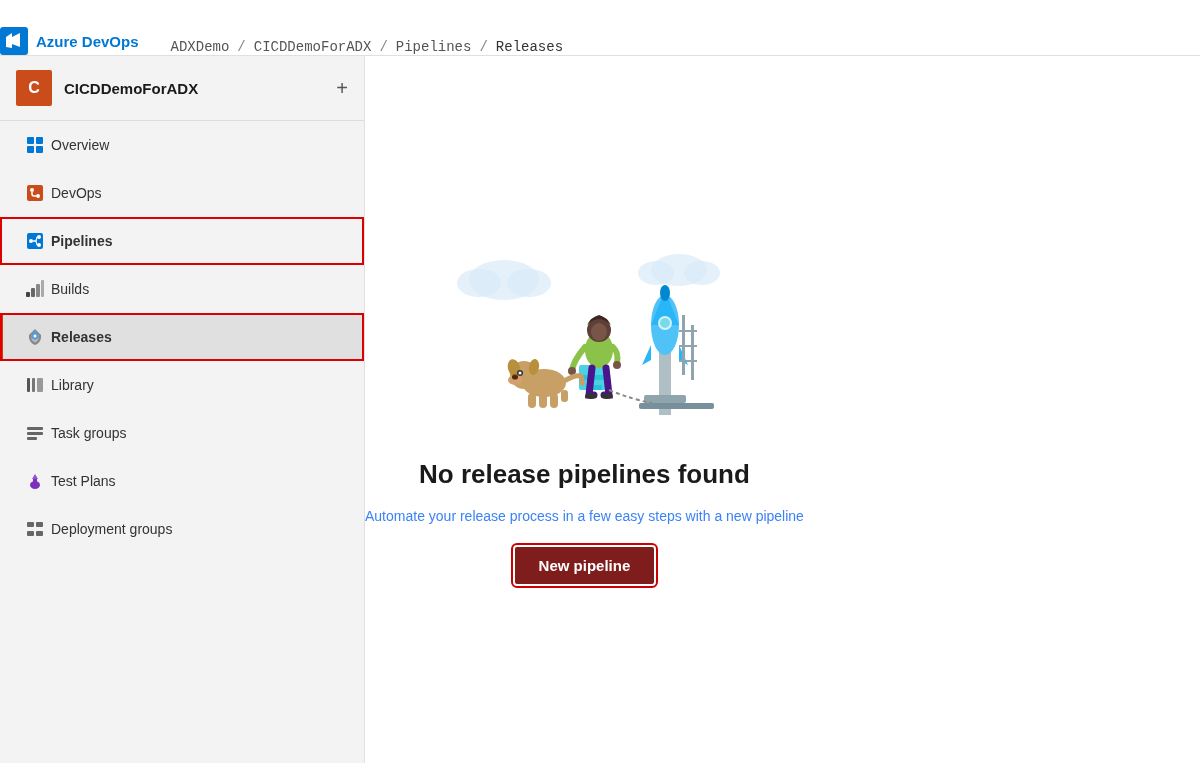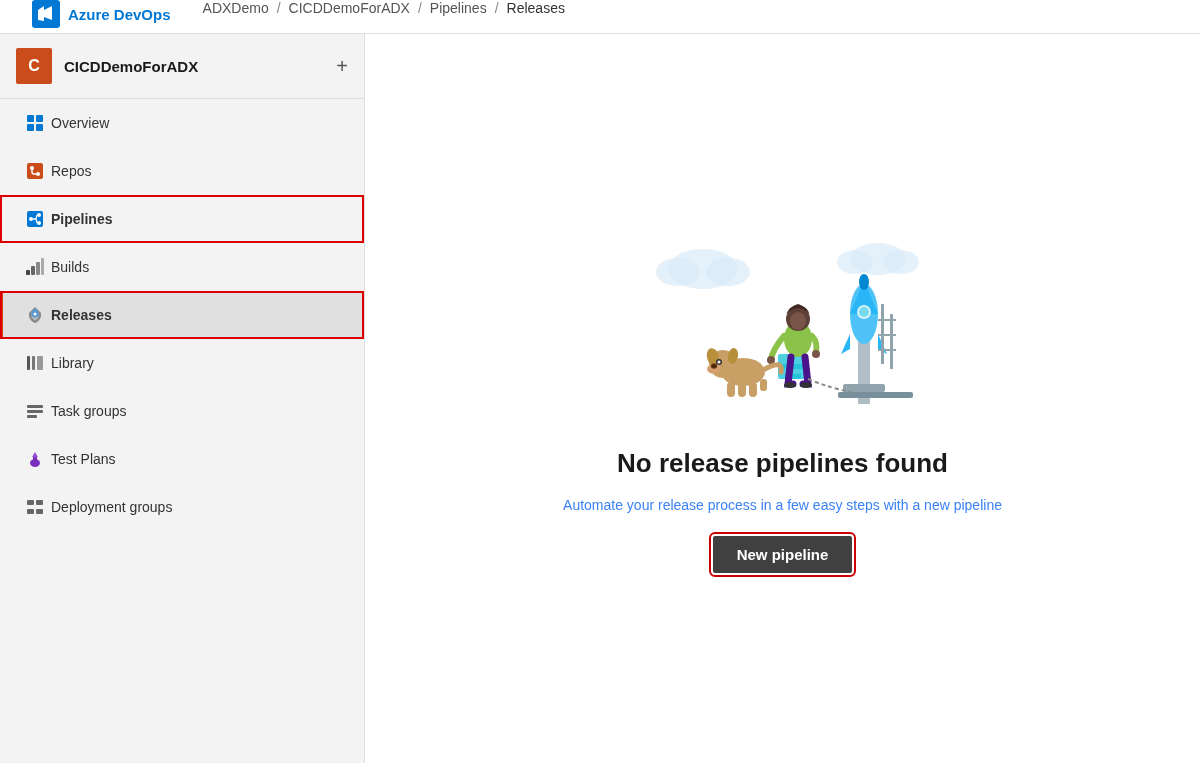--- a/index.html
+++ b/index.html
@@ -1,44 +1,45 @@
 <!DOCTYPE html>
 <html><head>
   <meta charset="utf-8">
   <style>
     * { margin: 0; padding: 0; box-sizing: border-box; }
     body { font-family: 'Segoe UI', Arial, sans-serif; background: #fff; width: 1200px; height: 763px; overflow: hidden; display: flex; flex-direction: column; }
 
     
     .top-bar {
-      height: 34px;
+      height: 56px;
       background: #fff;
       border-bottom: 1px solid #e0e0e0;
       display: flex;
-      align-items: flex-start;
-      padding: 0 32px;
+      align-items: flex-end;
+      padding: 0 0;
       flex-shrink: 0;
     }
     .top-bar-logo {
       display: flex;
       align-items: center;
       gap: 8px;
       margin-right: 32px;
     }
     .logo-text {
       color: #0078d4;
       font-size: 15px;
       font-weight: 600;
     }
     .breadcrumb {
       display: flex;
       align-items: center;
       gap: 8px;
       font-size: 14px;
       color: #333;
+      font-family: Liberation Mono, monospace;
     }
     .breadcrumb-sep {
       color: #888;
     }
     .breadcrumb-item {
       color: #555;
     }
     .breadcrumb-item.active {
       color: #333;
       font-weight: 500;
@@ -123,21 +124,21 @@
       flex-shrink: 0;
     }
     .nav-label {
       font-size: 14px;
     }
 
     
     .content-area {
       flex: 1;
       display: flex;
-      align-items: center;
+      align-items: flex-start;
       justify-content: center;
       background: #fff;
       flex-direction: column;
     }
 
     .empty-state {
       display: flex;
       flex-direction: column;
       align-items: center;
       gap: 16px;
@@ -157,21 +158,21 @@
       color: #1a1a1a;
     }
 
     .empty-subtitle {
       font-size: 14px;
       color: #3b82f6;
       line-height: 1.5;
     }
 
     .new-pipeline-btn {
-      background: #404040;
+      background: #7f1d1d;
       color: #fff;
       border: none;
       padding: 10px 24px;
       font-size: 15px;
       font-weight: 600;
       border-radius: 2px;
       cursor: pointer;
       outline: 2px solid #c00;
       outline-offset: 2px;
       margin-top: 4px;
@@ -232,21 +233,21 @@
 
     <div class="nav-item">
       <div class="nav-icon">
         <svg width="20" height="20" viewBox="0 0 20 20" fill="none">
           <rect x="2" y="2" width="16" height="16" rx="2" fill="#c94c1a"></rect>
           <circle cx="7" cy="7" r="2" fill="white"></circle>
           <circle cx="13" cy="13" r="2" fill="white"></circle>
           <path d="M7 9v2a2 2 0 002 2h2" stroke="white" stroke-width="1.5"></path>
         </svg>
       </div>
-      <span class="nav-label">Repos</span>
+      <span class="nav-label">DevOps</span>
     </div>
 
     <div class="nav-item highlighted" style="outline:2px solid #d00;outline-offset:-2px;">
       <div class="nav-icon">
         <svg width="20" height="20" viewBox="0 0 20 20" fill="none">
           <rect x="2" y="2" width="16" height="16" rx="2" fill="#0078d4"></rect>
           <circle cx="6" cy="10" r="2" fill="white"></circle>
           <circle cx="14" cy="6" r="2" fill="white"></circle>
           <circle cx="14" cy="14" r="2" fill="white"></circle>
           <path d="M8 10h3l1-4" stroke="white" stroke-width="1.2"></path>

